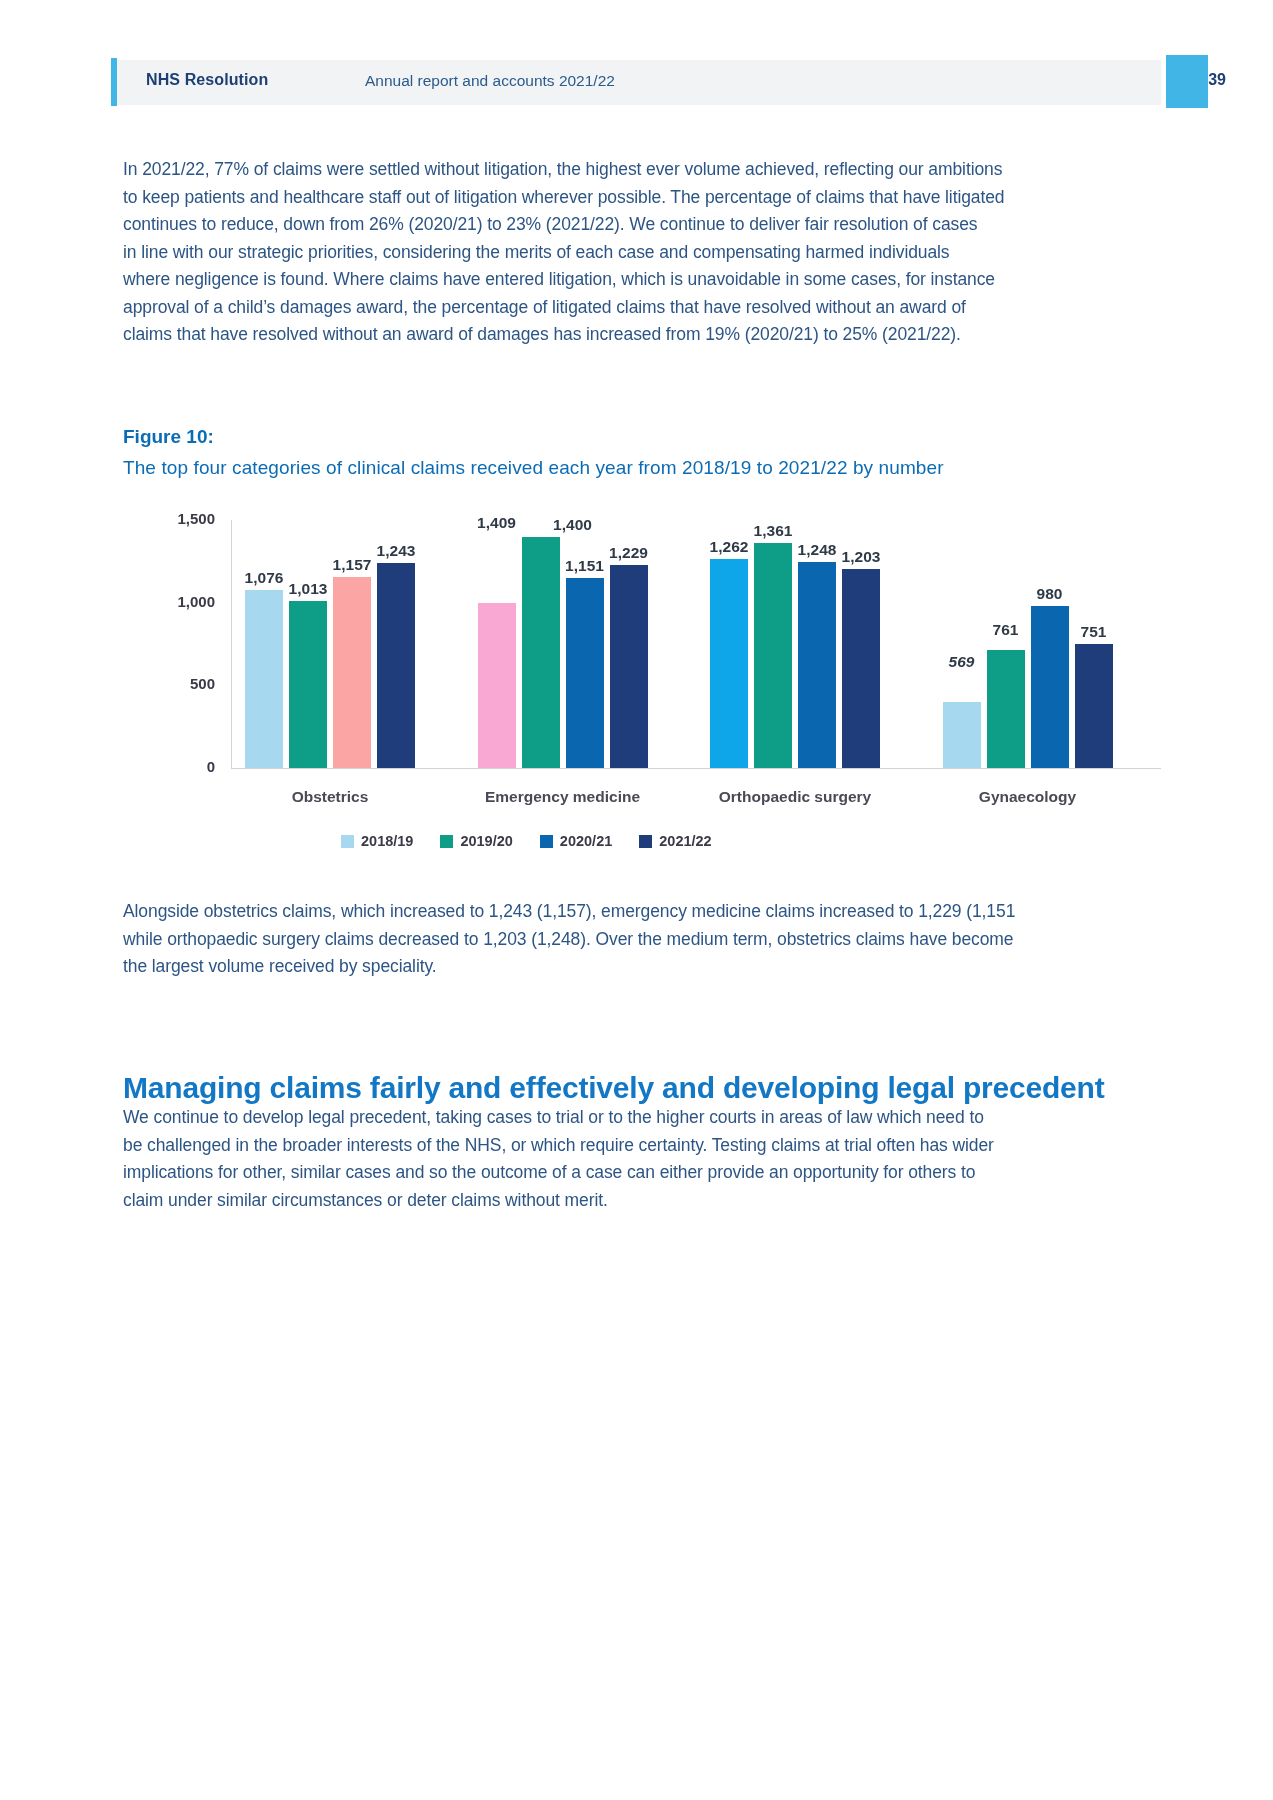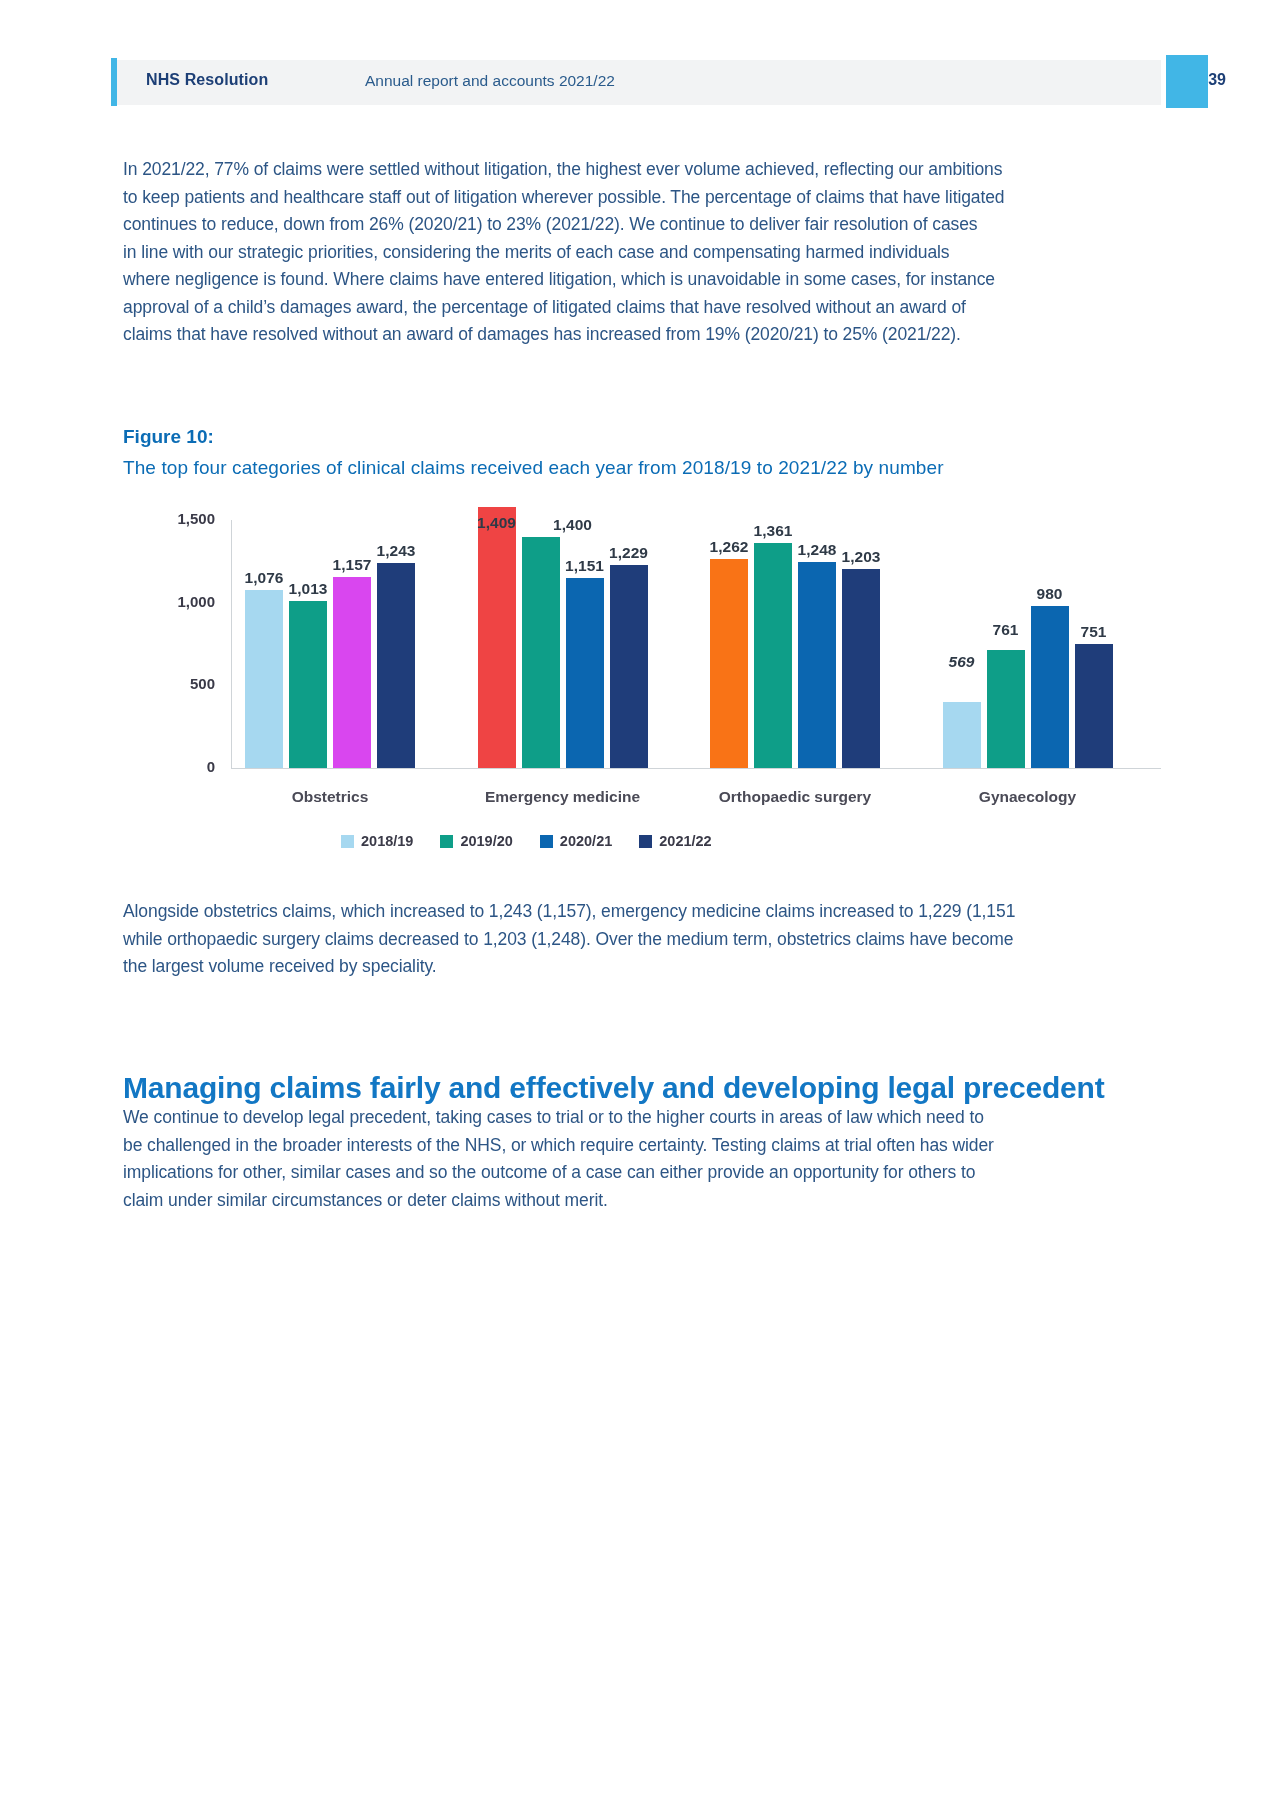--- a/index.html
+++ b/index.html
@@ -146,45 +146,45 @@
     <div class="axis-vline"></div>
     <div class="axis-line"></div>
     <div class="plot" id="plot">
         <div class="group" style="left: 14px; width: 185px;">
           <div class="bar" style="left: 0px; height: 177.899px; background: rgb(166, 216, 240);">
             <div class="bar-val" style="bottom: 180.899px;">1,076</div>
           </div>
           <div class="bar" style="left: 44px; height: 167.483px; background: rgb(14, 158, 136);">
             <div class="bar-val" style="bottom: 170.483px;">1,013</div>
           </div>
-          <div class="bar" style="left: 88px; height: 191.291px; background: #d946ef;">
+          <div class="bar" style="left: 88px; height: 191.291px; background: #fca5a5;">
             <div class="bar-val" style="bottom: 194.291px;">1,157</div>
           </div>
           <div class="bar" style="left: 132px; height: 205.509px; background: rgb(31, 61, 122);">
             <div class="bar-val" style="bottom: 208.509px;">1,243</div>
           </div>
           <div class="cat-label" style="left: 0px; width: 170px;">Obstetrics</div>
         </div>
         <div class="group" style="left: 246.5px; width: 185px;">
-          <div class="bar" style="left: 0px; height: 261px; background: #ef4444;">
+          <div class="bar" style="left: 0px; height: 165px; background: #f9a8d4;">
             <div class="bar-val" style="bottom: 235.955px;">1,409</div>
           </div>
           <div class="bar" style="left: 44px; height: 231.467px; background: rgb(14, 158, 136);">
             <div class="bar-val" style="bottom: 234.467px; padding-left: 32px;">1,400</div>
           </div>
           <div class="bar" style="left: 88px; height: 190.299px; background: rgb(11, 102, 176);">
             <div class="bar-val" style="bottom: 193.299px;">1,151</div>
           </div>
           <div class="bar" style="left: 132px; height: 203.195px; background: rgb(31, 61, 122);">
             <div class="bar-val" style="bottom: 206.195px;">1,229</div>
           </div>
           <div class="cat-label" style="left: 0px; width: 170px;">Emergency medicine</div>
         </div>
         <div class="group" style="left: 479px; width: 185px;">
-          <div class="bar" style="left: 0px; height: 208.651px; background: #f97316;">
+          <div class="bar" style="left: 0px; height: 208.651px; background: #0ea5e9;">
             <div class="bar-val" style="bottom: 211.651px;">1,262</div>
           </div>
           <div class="bar" style="left: 44px; height: 225.019px; background: rgb(14, 158, 136);">
             <div class="bar-val" style="bottom: 228.019px;">1,361</div>
           </div>
           <div class="bar" style="left: 88px; height: 206.336px; background: rgb(11, 102, 176);">
             <div class="bar-val" style="bottom: 209.336px;">1,248</div>
           </div>
           <div class="bar" style="left: 132px; height: 198.896px; background: rgb(31, 61, 122);">
             <div class="bar-val" style="bottom: 201.896px;">1,203</div>

